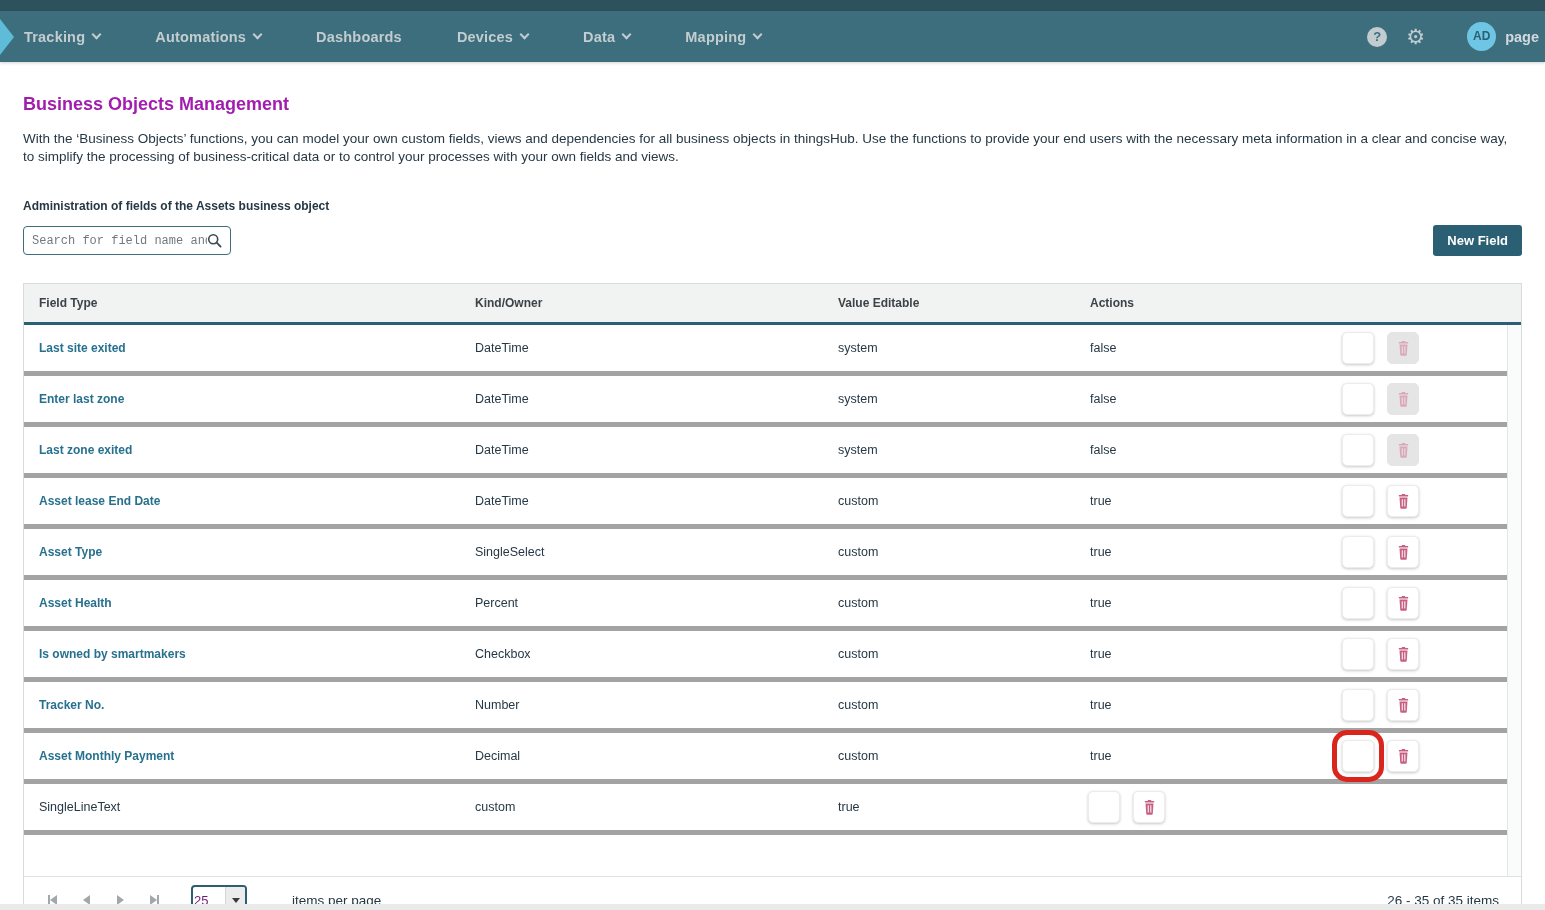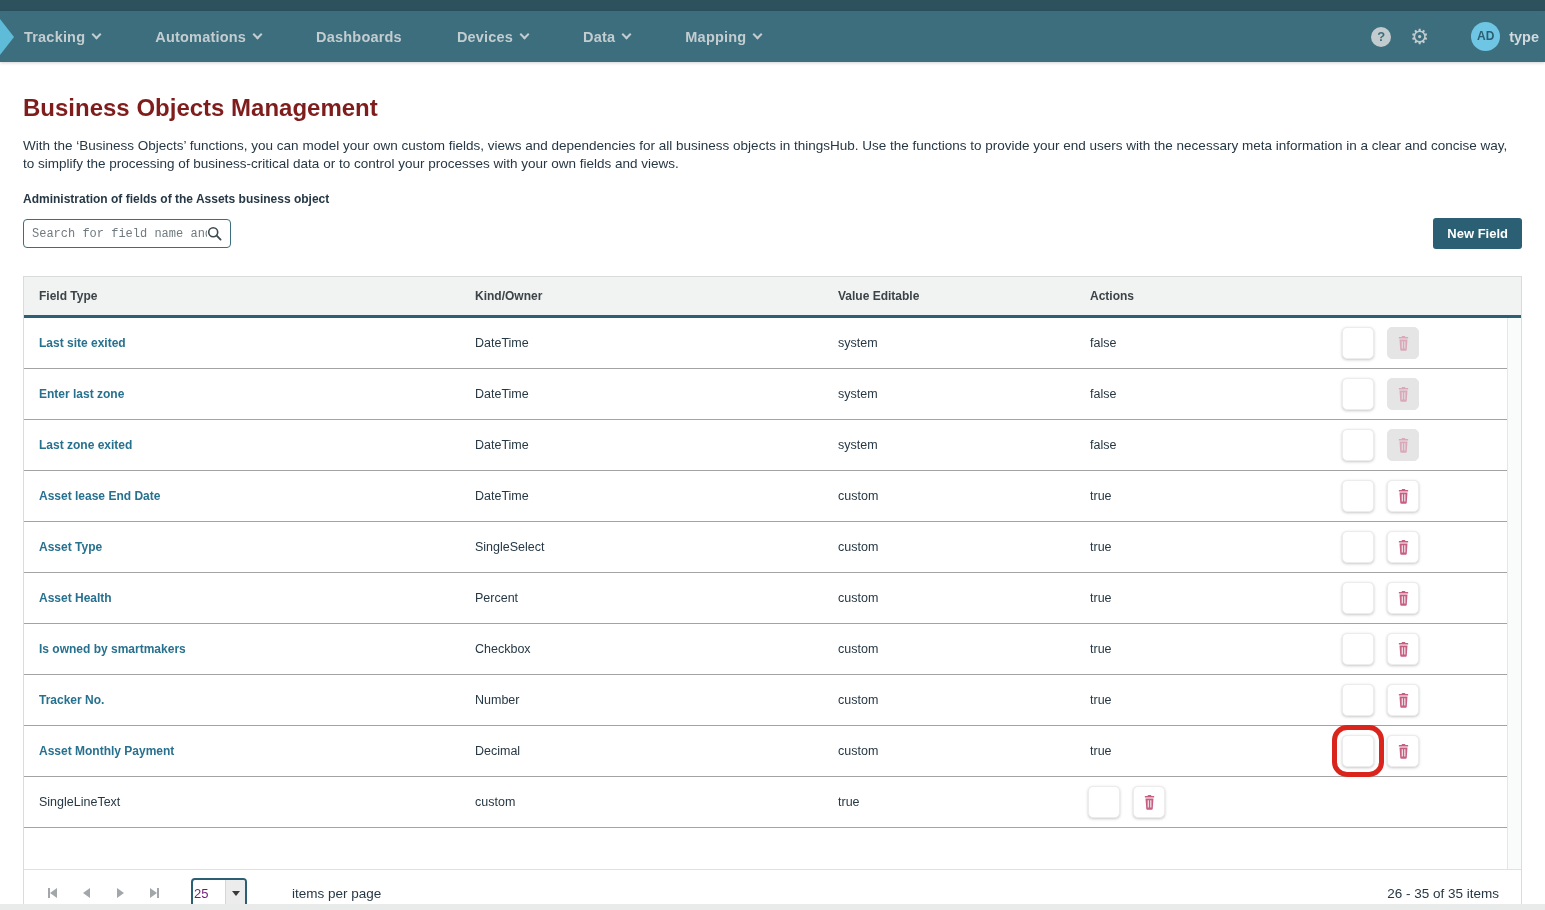--- a/index.html
+++ b/index.html
@@ -46,23 +46,23 @@
   }
   .avatar {
     width:29px; height:29px; border-radius:50%; background:#6ec6e4;
     color:#2b5f72; font-weight:700; font-size:12px; line-height:29px;
     text-align:center; margin-left:42px; cursor:pointer;
   }
   .username { color:#d3dadd; font-weight:700; font-size:14.5px; margin-left:9px; cursor:pointer; }
 
   
   .content { padding:0 23px; }
-  .page-title { color:#7f1d1d; font-size:24px; font-weight:700; margin-top:32px; }
+  .page-title { color:#a21caf; font-size:18px; font-weight:700; margin-top:32px; }
   .page-desc { font-size:13.5px; line-height:18px; margin-top:15px; color:#263845; }
-  .subheading { font-size:12px; font-weight:700; margin-top:19px; color:#263845; }
+  .subheading { font-size:12px; font-weight:700; margin-top:33px; color:#263845; }
 
   .toolbar { display:flex; align-items:center; justify-content:space-between; margin-top:12px; }
   .search-box {
     width:208px; height:29px; border:1px solid #3d6e7e; border-radius:4px;
     display:flex; align-items:center; background:#fff; padding:0 8px;
   }
   .search-box input {
     border:none; outline:none; flex:1; font-size:12px; color:#263845;
     font-family:Liberation Mono, monospace; background:transparent; min-width:0;
   }
@@ -80,21 +80,21 @@
   .thead {
     background:#f1f2f2; height:41px; align-items:center;
     border-bottom:3px solid #2b5f73;
   }
   .thead .th { font-size:12px; font-weight:700; color:#3c4448; padding-left:15px; }
   .tbody { position:relative; }
   .scroll-strip {
     position:absolute; top:0; right:0; bottom:0; width:14px;
     background:#fafbfb; border-left:1px solid #e4e6e7;
   }
-  .trow { height:51px; align-items:center; border-bottom:1px solid #a3a3a3; margin-right:14px; }
+  .trow { height:51px; align-items:center; border-bottom:5px solid #a3a3a3; margin-right:14px; }
   .td { font-size:12.5px; color:#263845; padding-left:15px; }
   .td.name { color:#27718f; font-weight:700; font-size:12px; cursor:pointer; }
   .td.actions { display:flex; gap:13px; padding-left:13px; }
   .icon-btn {
     width:32px; height:32px; border-radius:5px; background:#fff;
     border:1px solid #ececec; box-shadow:0 1px 3px rgba(0,0,0,.22);
     display:flex; align-items:center; justify-content:center; cursor:pointer;
   }
   .pencil {
     font-size:17px; color:#1c1c1c; transform:scaleX(-1); line-height:1;
@@ -166,21 +166,21 @@
 
   <div class="nav-item">
     <span class="nav-label">Mapping</span>
     <span class="chev"></span>
   </div>
 </div>
   <div class="nav-right">
     <div class="help-circle">?</div>
     <div class="gear">⚙</div>
     <div class="avatar">AD</div>
-    <div class="username">type</div>
+    <div class="username">page</div>
   </div>
 </div>
 
 <div class="content">
   <div class="page-title">Business Objects Management</div>
   <div class="page-desc">With the ‘Business Objects’ functions, you can model your own custom fields, views and dependencies for all business objects in thingsHub. Use the functions to provide your end users with the necessary meta information in a clear and concise way, to simplify the processing of business-critical data or to control your processes with your own fields and views.</div>
   <div class="subheading">Administration of fields of the Assets business object</div>
 
   <div class="toolbar">
     <div class="search-box">

